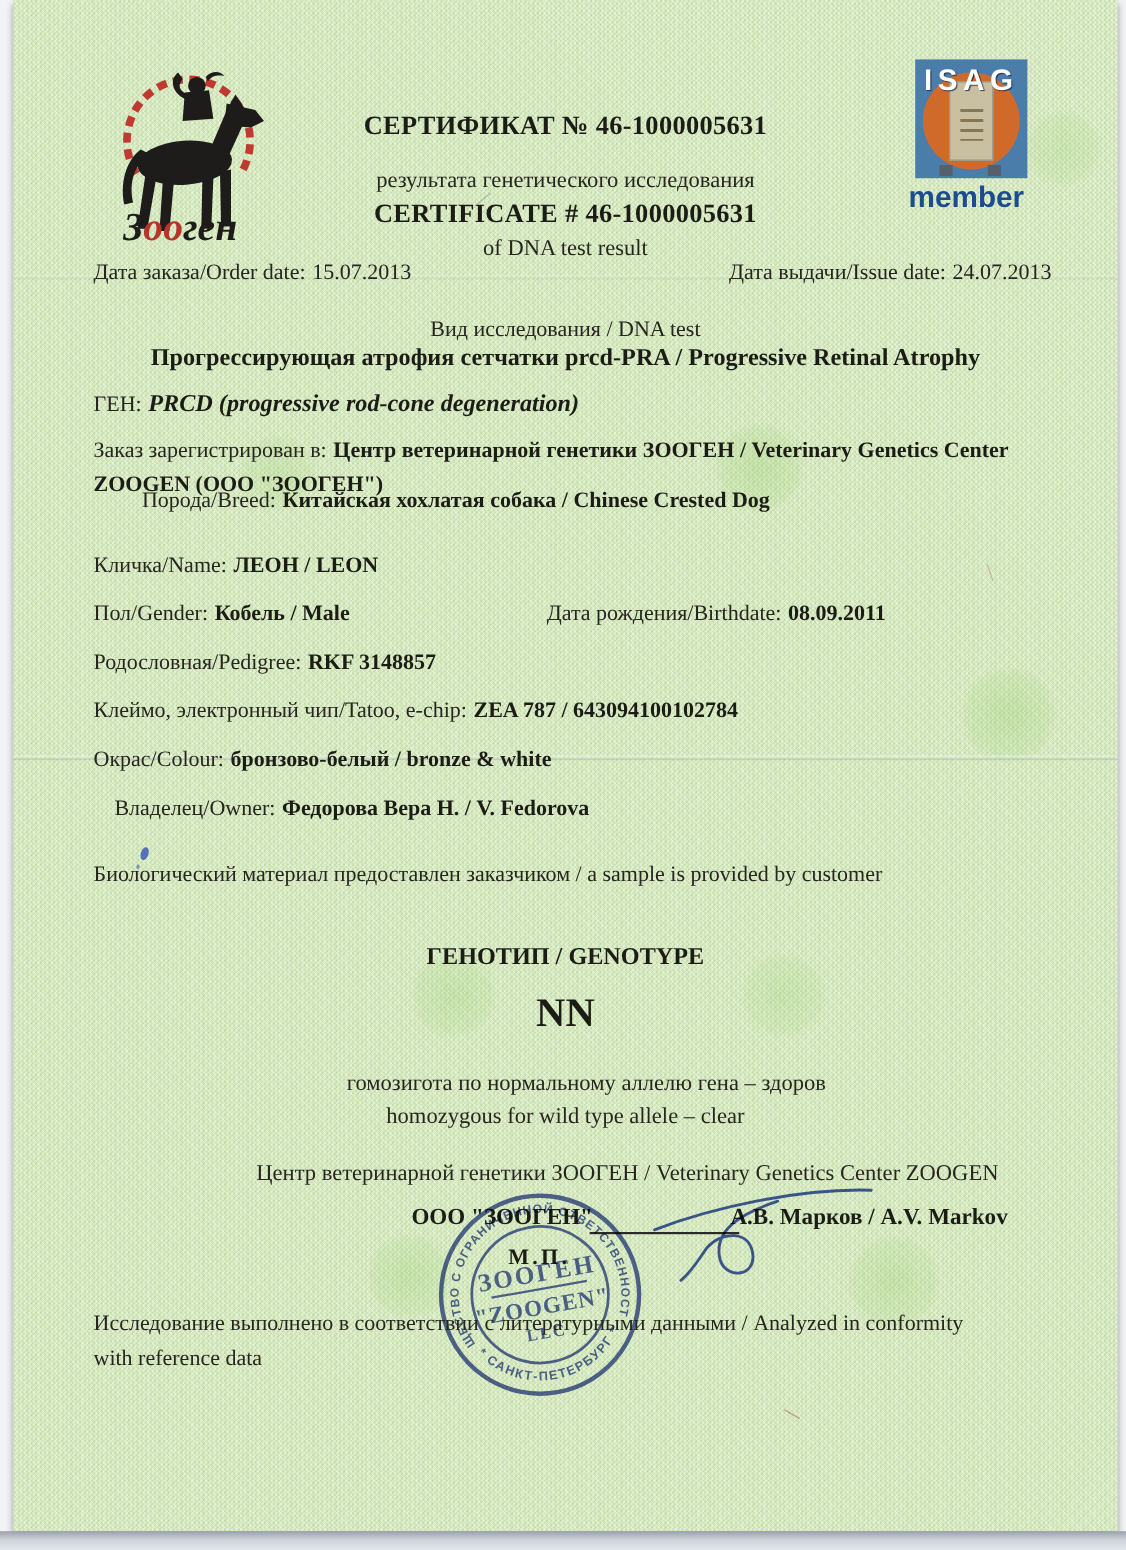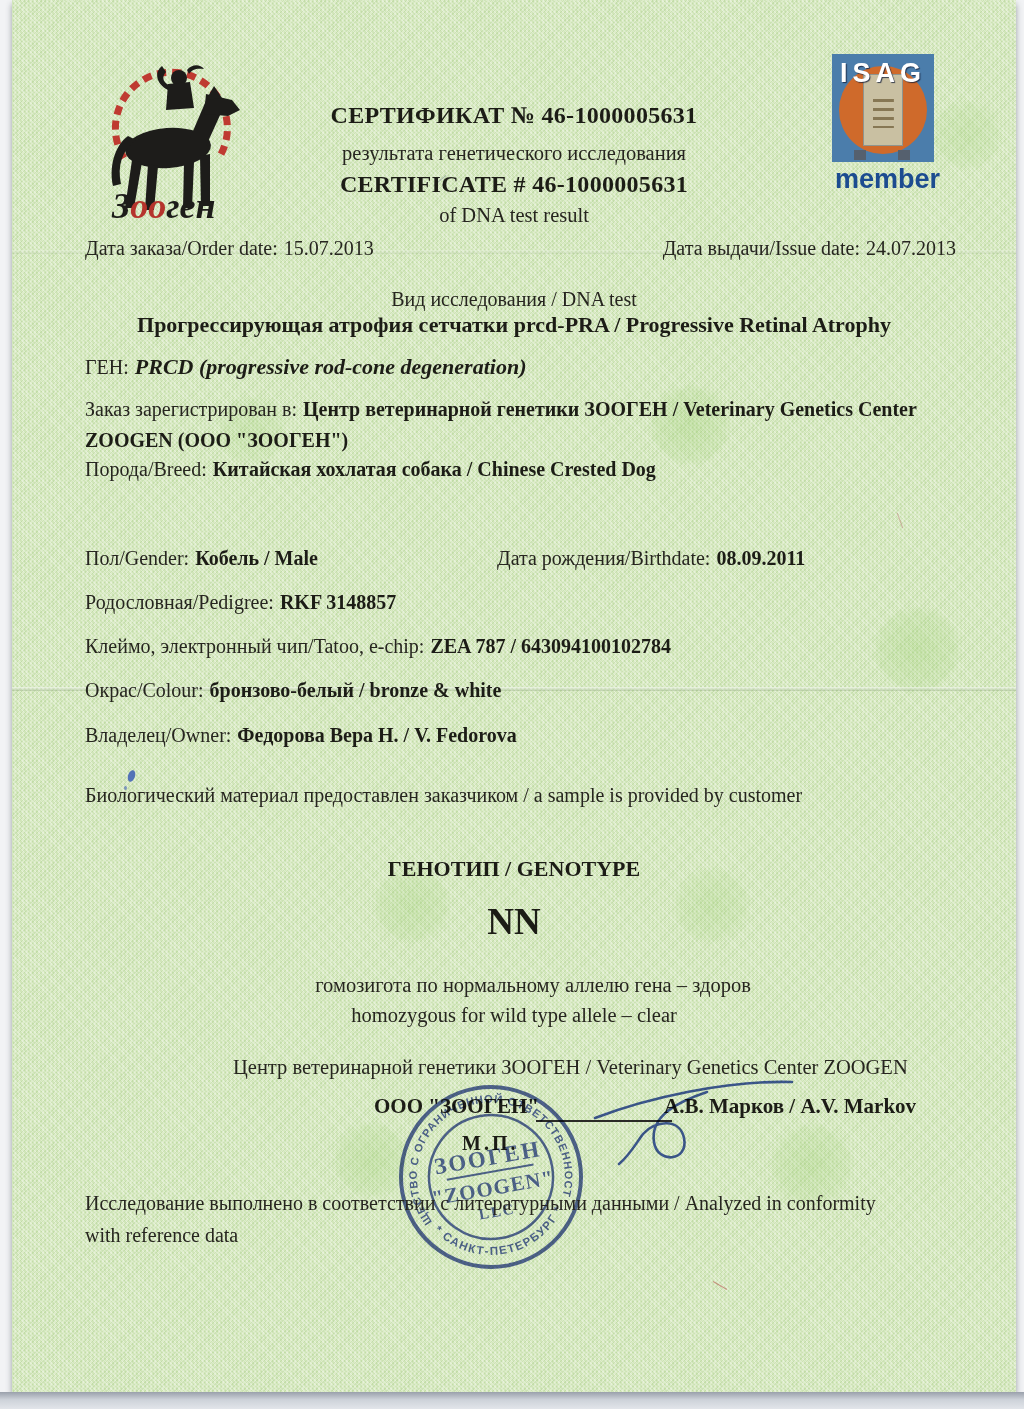--- a/index.html
+++ b/index.html
@@ -55,34 +55,34 @@
   .isag-square{ left:820px; top:54px; width:102px; height:108px; background:#4b7dab; }
   .isag-circle{ position:absolute; left:7px; top:12px; width:88px; height:88px; border-radius:50%; background:#cf6a2b; }
   .isag-gel{ position:absolute; left:31px; top:20px; width:40px; height:72px;
     background:#c9c0a2; border:1px solid #8f958f;
     background-image:repeating-linear-gradient(180deg, rgba(80,60,20,.55) 0 3px, rgba(80,60,20,0) 3px 9px);
     background-size:55% 42%; background-position:55% 58%; background-repeat:no-repeat; }
   .gel-foot{ position:absolute; width:12px; height:10px; background:#55606e; top:96px; }
   .isag-letters{ left:820px; top:58px; width:102px; text-align:center; color:#fff;
     font-family:"Liberation Sans",sans-serif; font-weight:bold; font-size:27px; letter-spacing:5px;
     text-shadow:1px 1px 1px rgba(20,30,55,.8); }
-  .isag-member{ left:814px; top:164px; width:114px; text-align:right; color:#1c4c90;
+  .isag-member{ left:814px; top:164px; width:114px; text-align:left; color:#1c4c90;
     font-family:"Liberation Sans",sans-serif; font-weight:bold; font-size:27px; }
 
   
   .dates{ top:237px; }
   .dates .right{ position:absolute; right:0; top:0; }
   .kind{ top:288px; font-size:20px; }
   .testname{ top:312px; font-size:22px; font-weight:bold; color:#1c1c16; }
   .gene{ top:354px; left:73px; right:90px; font-size:20px; }
   .gene .gval{ font-weight:bold; font-style:italic; font-size:22px; margin-left:6px; color:#1c1c16; }
   .registered{ top:394px; white-space:normal; line-height:31px; padding-right:12px; }
-  .breed{ top:458px; } .petname{ top:503px; } .gender{ top:547px; }
+  .breed{ top:444px;padding-left:44px; } .petname{ top:503px; } .gender{ top:547px; }
   .gender .bd{ position:absolute; left:412px; top:0; }
-  .pedigree{ top:591px; } .tatoo{ top:635px; } .colour{ top:679px; } .owner{ top:724px; }
+  .pedigree{ top:591px; } .tatoo{ top:635px; } .colour{ top:679px; } .owner{ top:724px;padding-left:19px; }
   .sample{ top:784px; }
 
   .gen-heading{ top:856px; font-size:22px; font-weight:bold; color:#1c1c16; }
   .nn{ top:900px; font-size:37px; font-weight:bold; color:#1c1c16; }
   .note-ru{ top:974px; font-size:20.5px;padding-left:38px; }
   .note-en{ top:1004px; font-size:20.5px; }
 
   .org-line{ top:1056px; left:221px; font-size:20.5px; white-space:nowrap; }
   .company{ top:1094px; left:362px; font-size:21px; font-weight:bold; color:#1c1c16; }
   .sig-rule{ top:1120px; left:524px; width:136px; height:2px; background:#2a2a26; }
@@ -123,21 +123,21 @@
       <circle cx="95" cy="42" r="8"></circle>
       <polygon points="84,48 106,46 110,72 82,74"></polygon>
       <path d="M 84 54 C 72 48 70 36 78 30 L 82 36 C 77 41 79 48 88 50 Z"></path>
       <path d="M 103 34 C 108 28 116 28 120 33 C 113 32 108 33 105 38 Z"></path>
     </g>
     <text x="28" y="182" font-style="italic" font-weight="bold" font-size="36" font-family="Liberation Serif, serif"><tspan fill="#1d1c1a">З</tspan><tspan fill="#b5342c">оо</tspan><tspan fill="#1d1c1a">ген</tspan></text>
   </svg>
 
   <div class="center title-block">
     <div class="t-bold">СЕРТИФИКАТ № 46-1000005631</div>
-    <div class="t-reg" style="margin-top:11px">результата генетического исследования</div>
+    <div class="t-reg" style="margin-top:22px">результата генетического исследования</div>
     <div class="t-bold" style="margin-top:4px">CERTIFICATE # 46-1000005631</div>
     <div class="t-reg" style="margin-top:4px">of DNA test result</div>
   </div>
 
   <div class="abs isag-square">
     <div class="isag-circle"></div>
     <div class="isag-gel"></div>
     <div class="gel-foot" style="left:22px"></div>
     <div class="gel-foot" style="left:66px"></div>
   </div>
@@ -153,20 +153,23 @@
   <div class="center testname">Прогрессирующая атрофия сетчатки prcd-PRA / Progressive Retinal Atrophy</div>
   <div class="abs gene">
     <span class="lbl">ГЕН:</span><span class="gval">PRCD (progressive rod-cone degeneration)</span>
   </div>
 
   <div class="row registered">
     <span class="lbl">Заказ зарегистрирован в:</span><span class="val">Центр ветеринарной генетики ЗООГЕН / Veterinary Genetics Center ZOOGEN (ООО "ЗООГЕН")</span>
   </div>
   <div class="row breed">
     <span class="lbl">Порода/Breed:</span><span class="val">Китайская хохлатая собака / Chinese Crested Dog</span>
+  </div>
+  <div class="row petname">
+    <span class="lbl">Кличка/Name:</span><span class="val">ЛЕОН / LEON</span>
   </div>
   <div class="row gender">
     <span><span class="lbl">Пол/Gender:</span><span class="val">Кобель / Male</span></span>
     <span class="bd"><span class="lbl">Дата рождения/Birthdate:</span><span class="val">08.09.2011</span></span>
   </div>
   <div class="row pedigree">
     <span class="lbl">Родословная/Pedigree:</span><span class="val">RKF 3148857</span>
   </div>
   <div class="row tatoo">
     <span class="lbl">Клеймо, электронный чип/Tatoo, e-chip:</span><span class="val">ZEA 787 / 643094100102784</span>

